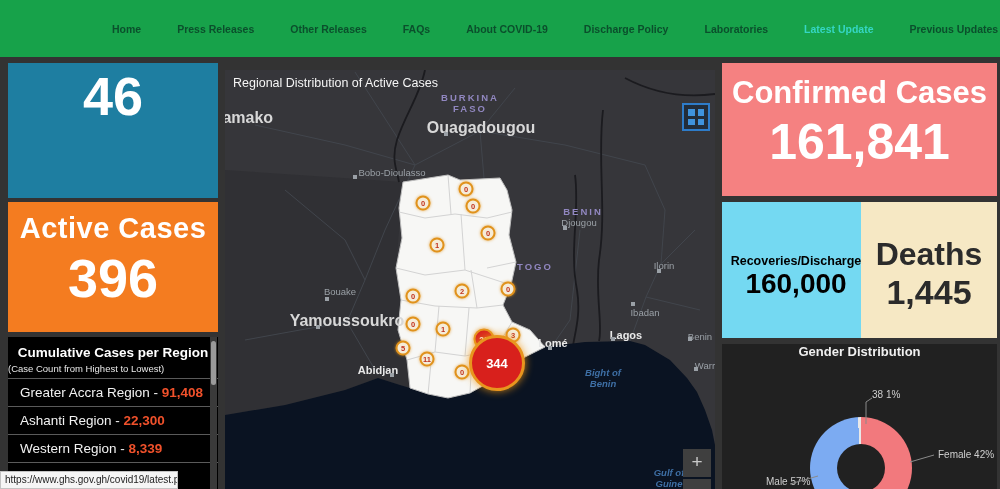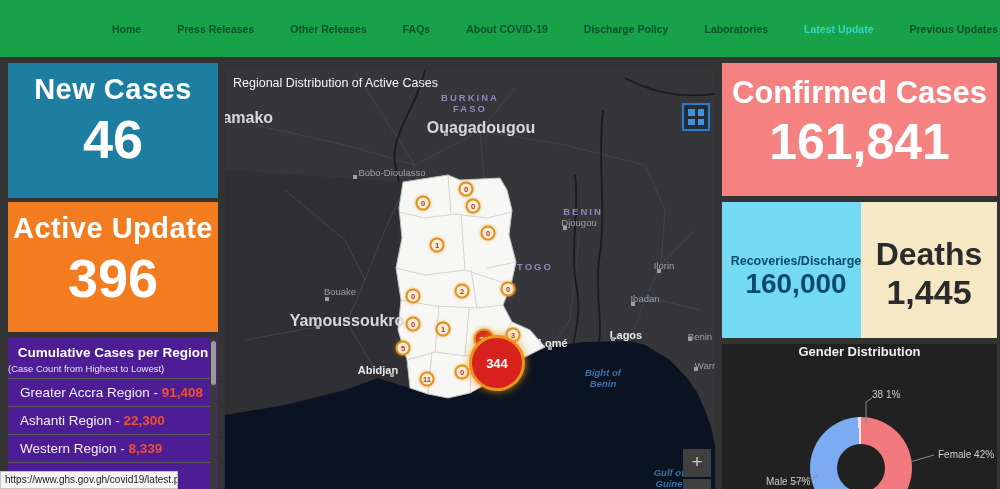--- a/index.html
+++ b/index.html
@@ -14,21 +14,21 @@
   .nav-item.active { color:#35d6c3; }
 
   
   .statbox { position:absolute; text-align:center; color:#fff; }
   #new-cases   { left:8px; top:63px;  width:210px; height:135px; background:#1e7ea1; }
   #active-cases{ left:8px; top:202px; width:210px; height:130px; background:#f47c20; }
   .statbox .slabel { font-size:29px; font-weight:bold; padding-top:10px; letter-spacing:0.5px; }
   .statbox .svalue { font-size:54px; font-weight:bold; line-height:1.25; }
 
   #region-panel { position:absolute; left:8px; top:337px; width:210px; height:152px;
-                  background:#4c1d95; overflow:hidden; }
+                  background:#000000; overflow:hidden; }
   #region-title { color:#fff; font-size:13.5px; font-weight:bold; text-align:center; padding-top:8px; }
   #region-subtitle { color:#e8e8e8; font-size:9.5px; text-align:left; padding-top:3px; padding-bottom:4px; }
   .region-row { height:28px; line-height:28px; border-top:1px solid #5a5a5a; padding-left:12px;
                 font-size:13.5px; color:#f2f2f2; white-space:nowrap; }
   .region-row .rval { color:#f0512b; font-weight:bold;margin-top:27px; }
   #region-scrollbar { position:absolute; right:1px; top:0; width:7px; height:152px; background:#3a3a3a; }
   #region-scrollthumb { position:absolute; left:1px; top:4px; width:5px; height:44px; background:#9a9a9a; border-radius:3px; }
 
   
   #map { position:absolute; left:225px; top:70px; width:490px; height:419px; background:#35353a; overflow:hidden; }
@@ -60,21 +60,21 @@
              color:#c9c9c9; font-size:19px; line-height:26px; text-align:center; z-index:6; cursor:pointer; }
   #zoom-in { top:379px; }
   #zoom-out { top:409px; }
 
   
   #confirmed { position:absolute; left:722px; top:63px; width:275px; height:133px; background:#f58181;
                color:#fff; text-align:center; }
   #confirmed .slabel { font-size:31px; font-weight:bold; padding-top:12px; }
   #confirmed .svalue { font-size:50px; font-weight:bold; line-height:1.25; }
   #recoveries { position:absolute; left:722px; top:202px; width:148px; height:136px; background:#74d9f2;
-                color:#0c4a6e; text-align:center; }
+                color:#000000; text-align:center; }
   #recoveries .slabel { font-size:12.5px; font-weight:bold; padding-top:52px; }
   #recoveries .svalue { font-size:28px; font-weight:bold; }
   #deaths { position:absolute; left:861px; top:202px; width:136px; height:136px; background:#f6e8c4;
             color:#2b2b2b; text-align:center; }
   #deaths .slabel { font-size:32px; font-weight:bold; padding-top:34px; }
   #deaths .svalue { font-size:34px; font-weight:bold; }
 
   #gender-panel { position:absolute; left:722px; top:344px; width:275px; height:145px;
                   background:#212121; overflow:hidden; }
   #gender-title { color:#f0f0f0; font-size:13px; font-weight:bold; text-align:center; }
@@ -104,25 +104,24 @@
         <span class="nav-item">FAQs</span>
         <span class="nav-item">About COVID-19</span>
         <span class="nav-item">Discharge Policy</span>
         <span class="nav-item">Laboratories</span>
         <span class="nav-item active">Latest Update</span>
         <span class="nav-item">Previous Updates</span>
       </div>
   </div>
 
   <div id="new-cases" class="statbox">
-    <div class="slabel">New Cases</div>
     <div class="svalue">46</div>
   </div>
   <div id="active-cases" class="statbox">
-    <div class="slabel">Active Update</div>
+    <div class="slabel">Active Cases</div>
     <div class="svalue">396</div>
   </div>
 
   <div id="region-panel">
     <div id="region-title">Cumulative Cases per Region</div>
     <div id="region-subtitle">(Case Count from Highest to Lowest)</div>
     <div id="region-rows">
         <div class="region-row"><span class="rname">Greater Accra Region - </span><span class="rval">91,408</span></div>
         <div class="region-row"><span class="rname">Ashanti Region - </span><span class="rval">22,300</span></div>
         <div class="region-row"><span class="rname">Western Region - </span><span class="rval">8,339</span></div>
@@ -189,21 +188,21 @@
     <div id="map-labels">
         <div class="maplabel country" style="left: 245px; top: 33px;">BURKINA
 FASO</div>
         <div class="maplabel country" style="left: 358px; top: 141px;">BENIN</div>
         <div class="maplabel country" style="left: 310px; top: 196px;">TOGO</div>
         <div class="maplabel citysemi" style="left: 17px; top: 48px;">Bamako</div>
         <div class="maplabel citysemi" style="left: 256px; top: 58px;">Ouagadougou</div>
         <div class="maplabel city" style="left: 167px; top: 102px;">Bobo-Dioulasso</div>
         <div class="maplabel city" style="left: 354px; top: 152px;">Djougou</div>
         <div class="maplabel city" style="left: 439px; top: 195px;">Ilorin</div>
-        <div class="maplabel city" style="left: 420px; top: 228px;">Ibadan</div>
+        <div class="maplabel city" style="left: 420px; top: 242px;">Ibadan</div>
         <div class="maplabel citybold" style="left: 401px; top: 265px;">Lagos</div>
         <div class="maplabel city" style="left: 475px; top: 266px;">Benin</div>
         <div class="maplabel city" style="left: 481px; top: 295px;">Warri</div>
         <div class="maplabel citybold" style="left: 328px; top: 273px;">Lomé</div>
         <div class="maplabel city" style="left: 115px; top: 221px;">Bouake</div>
         <div class="maplabel citysemi" style="left: 122px; top: 251px;">Yamoussoukro</div>
         <div class="maplabel citybold" style="left: 153px; top: 300px;">Abidjan</div>
         <div class="maplabel water" style="left: 378px; top: 308px;">Bight of
 Benin</div>
         <div class="maplabel water" style="left: 444px; top: 408px;">Gulf of
@@ -227,21 +226,21 @@
         <div class="marker s" style="left: 198px; top: 133px;">0</div>
         <div class="marker s" style="left: 263px; top: 163px;">0</div>
         <div class="marker s" style="left: 212px; top: 175px;">1</div>
         <div class="marker s" style="left: 237px; top: 221px;">2</div>
         <div class="marker s" style="left: 283px; top: 219px;">0</div>
         <div class="marker s" style="left: 188px; top: 226px;">0</div>
         <div class="marker s" style="left: 188px; top: 254px;">0</div>
         <div class="marker s" style="left: 218px; top: 259px;">1</div>
         <div class="marker s" style="left: 288px; top: 265px;">3</div>
         <div class="marker s" style="left: 178px; top: 278px;">5</div>
-        <div class="marker s" style="left: 202px; top: 309px;">11</div>
+        <div class="marker s" style="left: 202px; top: 289px;">11</div>
         <div class="marker s" style="left: 237px; top: 302px;">0</div>
         <div class="marker m" style="left: 259px; top: 269px;">29</div>
         <div class="marker l" style="left: 272px; top: 293px;">344</div>
       </div>
 
     <div id="basemap-widget">
       <span></span>
       <span></span>
       <span></span>
       <span></span>

